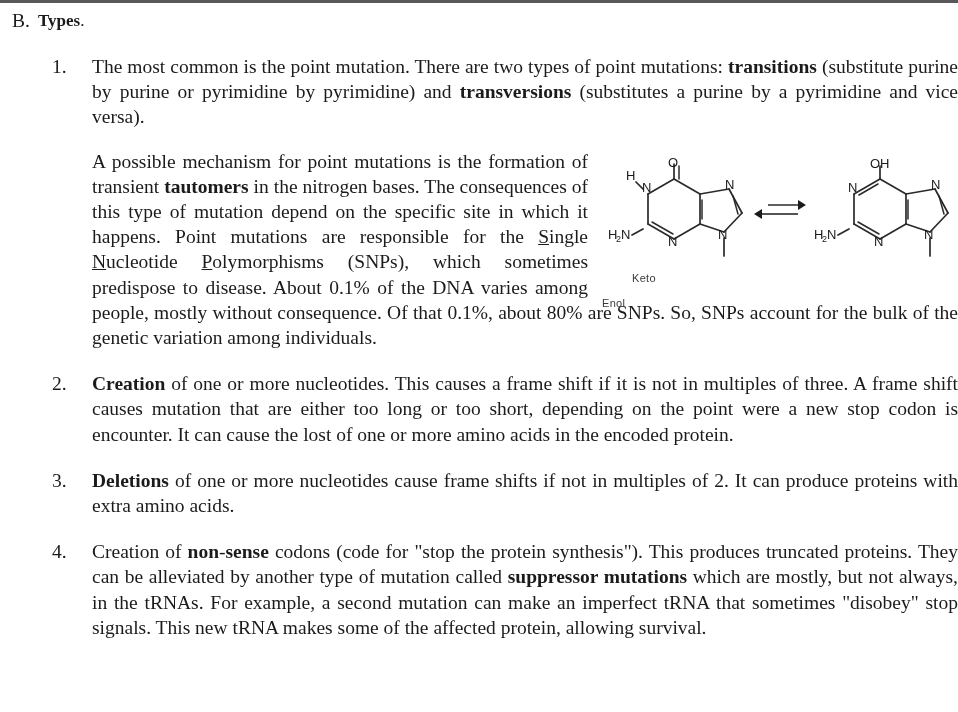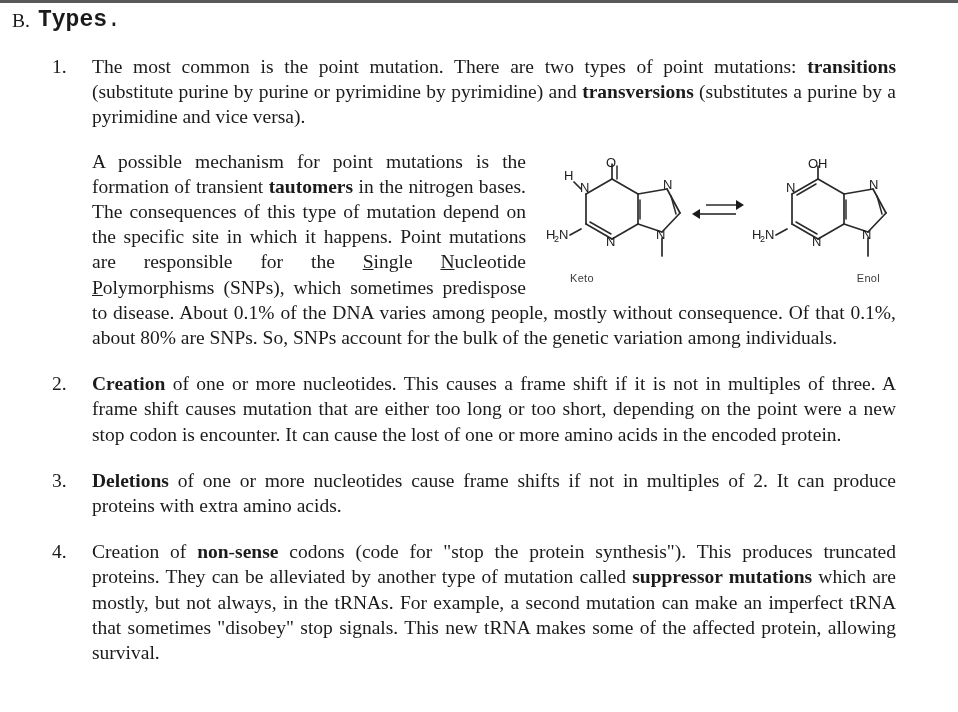--- a/index.html
+++ b/index.html
@@ -45,45 +45,43 @@
   .section-marker {
     width: 38px;
     flex: 0 0 38px;
     text-align: left;
     padding-left: 12px;
     box-sizing: border-box;
     font-size: 19.5px;
     line-height: 25px;
   }
   .section-title {
-    font-size: 23px;
+    font-size: 17px;
     line-height: 25px;
     font-weight: bold;
-    font-family: Liberation Mono, monospace;
   }
   .section-title .period { font-weight: normal; }
 
   
   .item {
     display: flex;
     align-items: flex-start;
     margin-top: 21px;
   }
   .item-marker {
     width: 92px;
     flex: 0 0 92px;
     text-align: left;
     padding-left: 52px;
     box-sizing: border-box;
     font-size: 19.5px;
     line-height: 25.2px;
   }
   .item-body {
     flex: 1 1 auto;
-    padding-right: 62px;
     box-sizing: border-box;
   }
   p.para {
     margin: 0;
     font-size: 19.5px;
     line-height: 25.2px;
     text-align: justify;
     text-justify: inter-word;
     hyphens: none;
   }
@@ -114,20 +112,21 @@
   .eq-arrow {
     width: 52px;
     height: 26px;
     position: relative;
     flex: 0 0 52px;
   }
   .fig-captions {
     display: flex;
     justify-content: space-between;
     padding: 4px 0 0 0;
+    flex-direction: column;
   }
   .fig-caption {
     font-family: "Liberation Sans", "DejaVu Sans", sans-serif;
     font-size: 11px;
     color: #3b3b3b;
     letter-spacing: .3px;
   }
   .cap-left  { margin-left: 30px; }
   .cap-right { margin-right: 16px; }
   svg { display: block; overflow: visible; }

